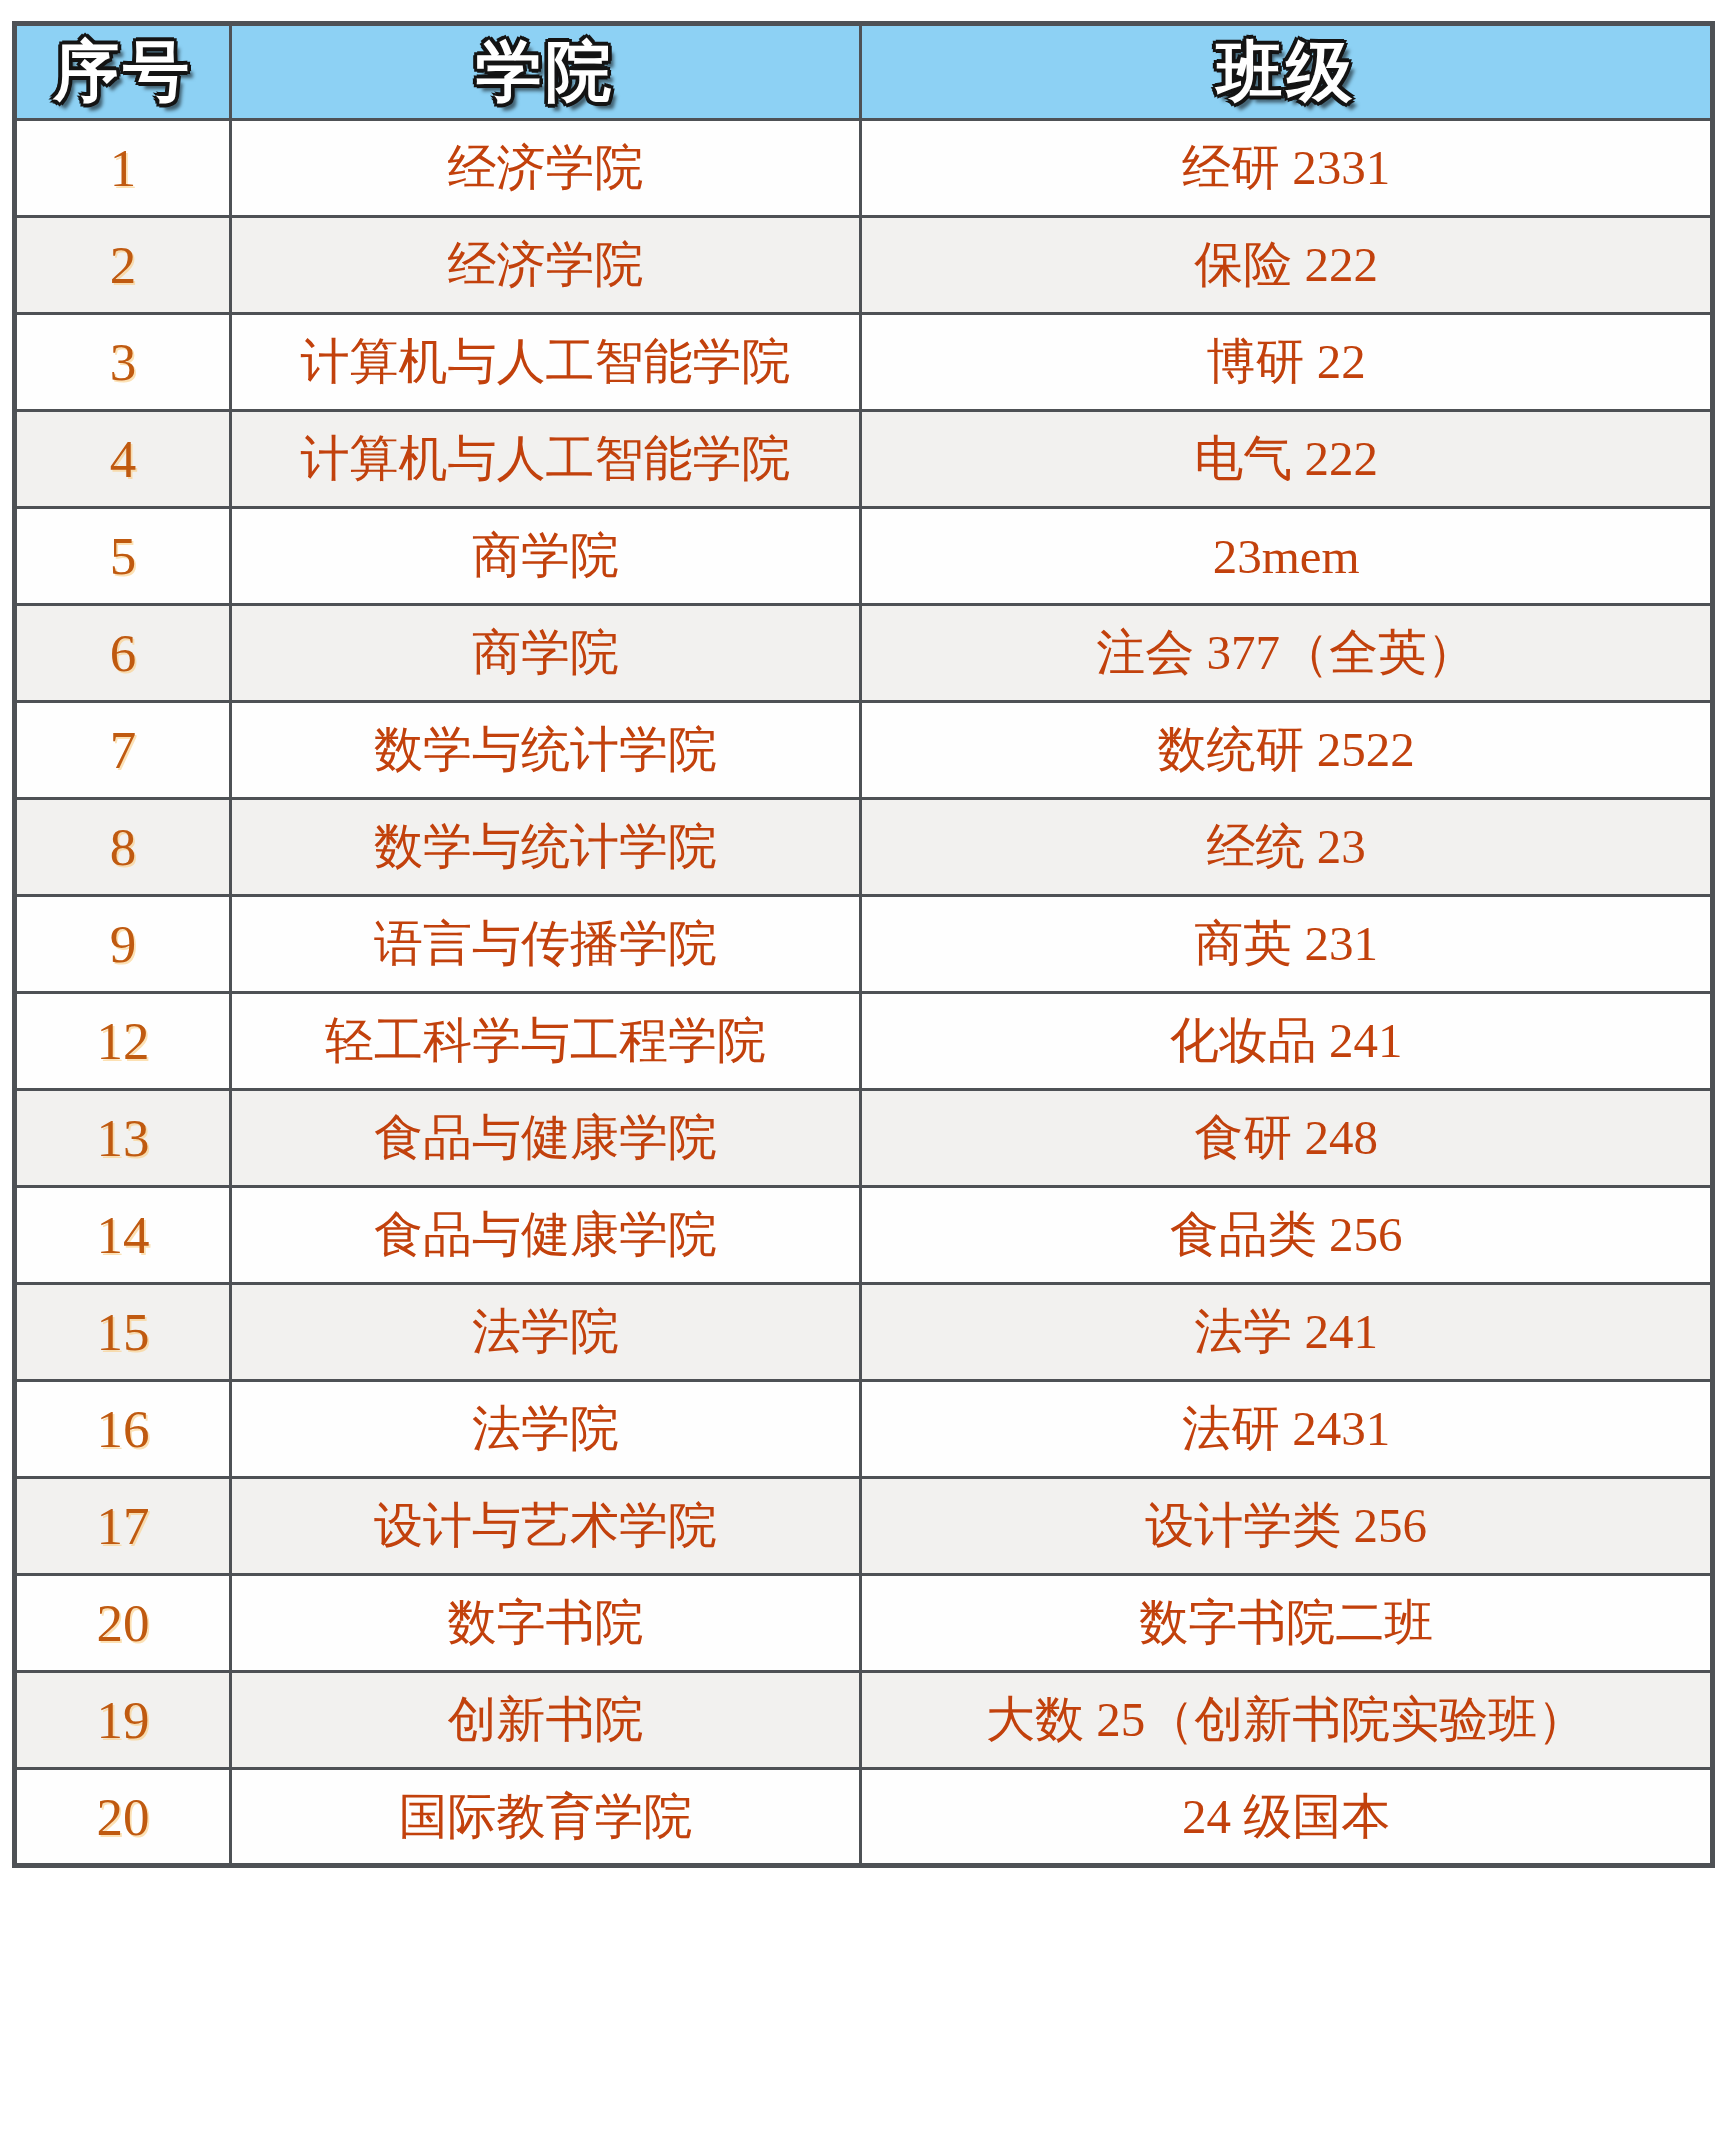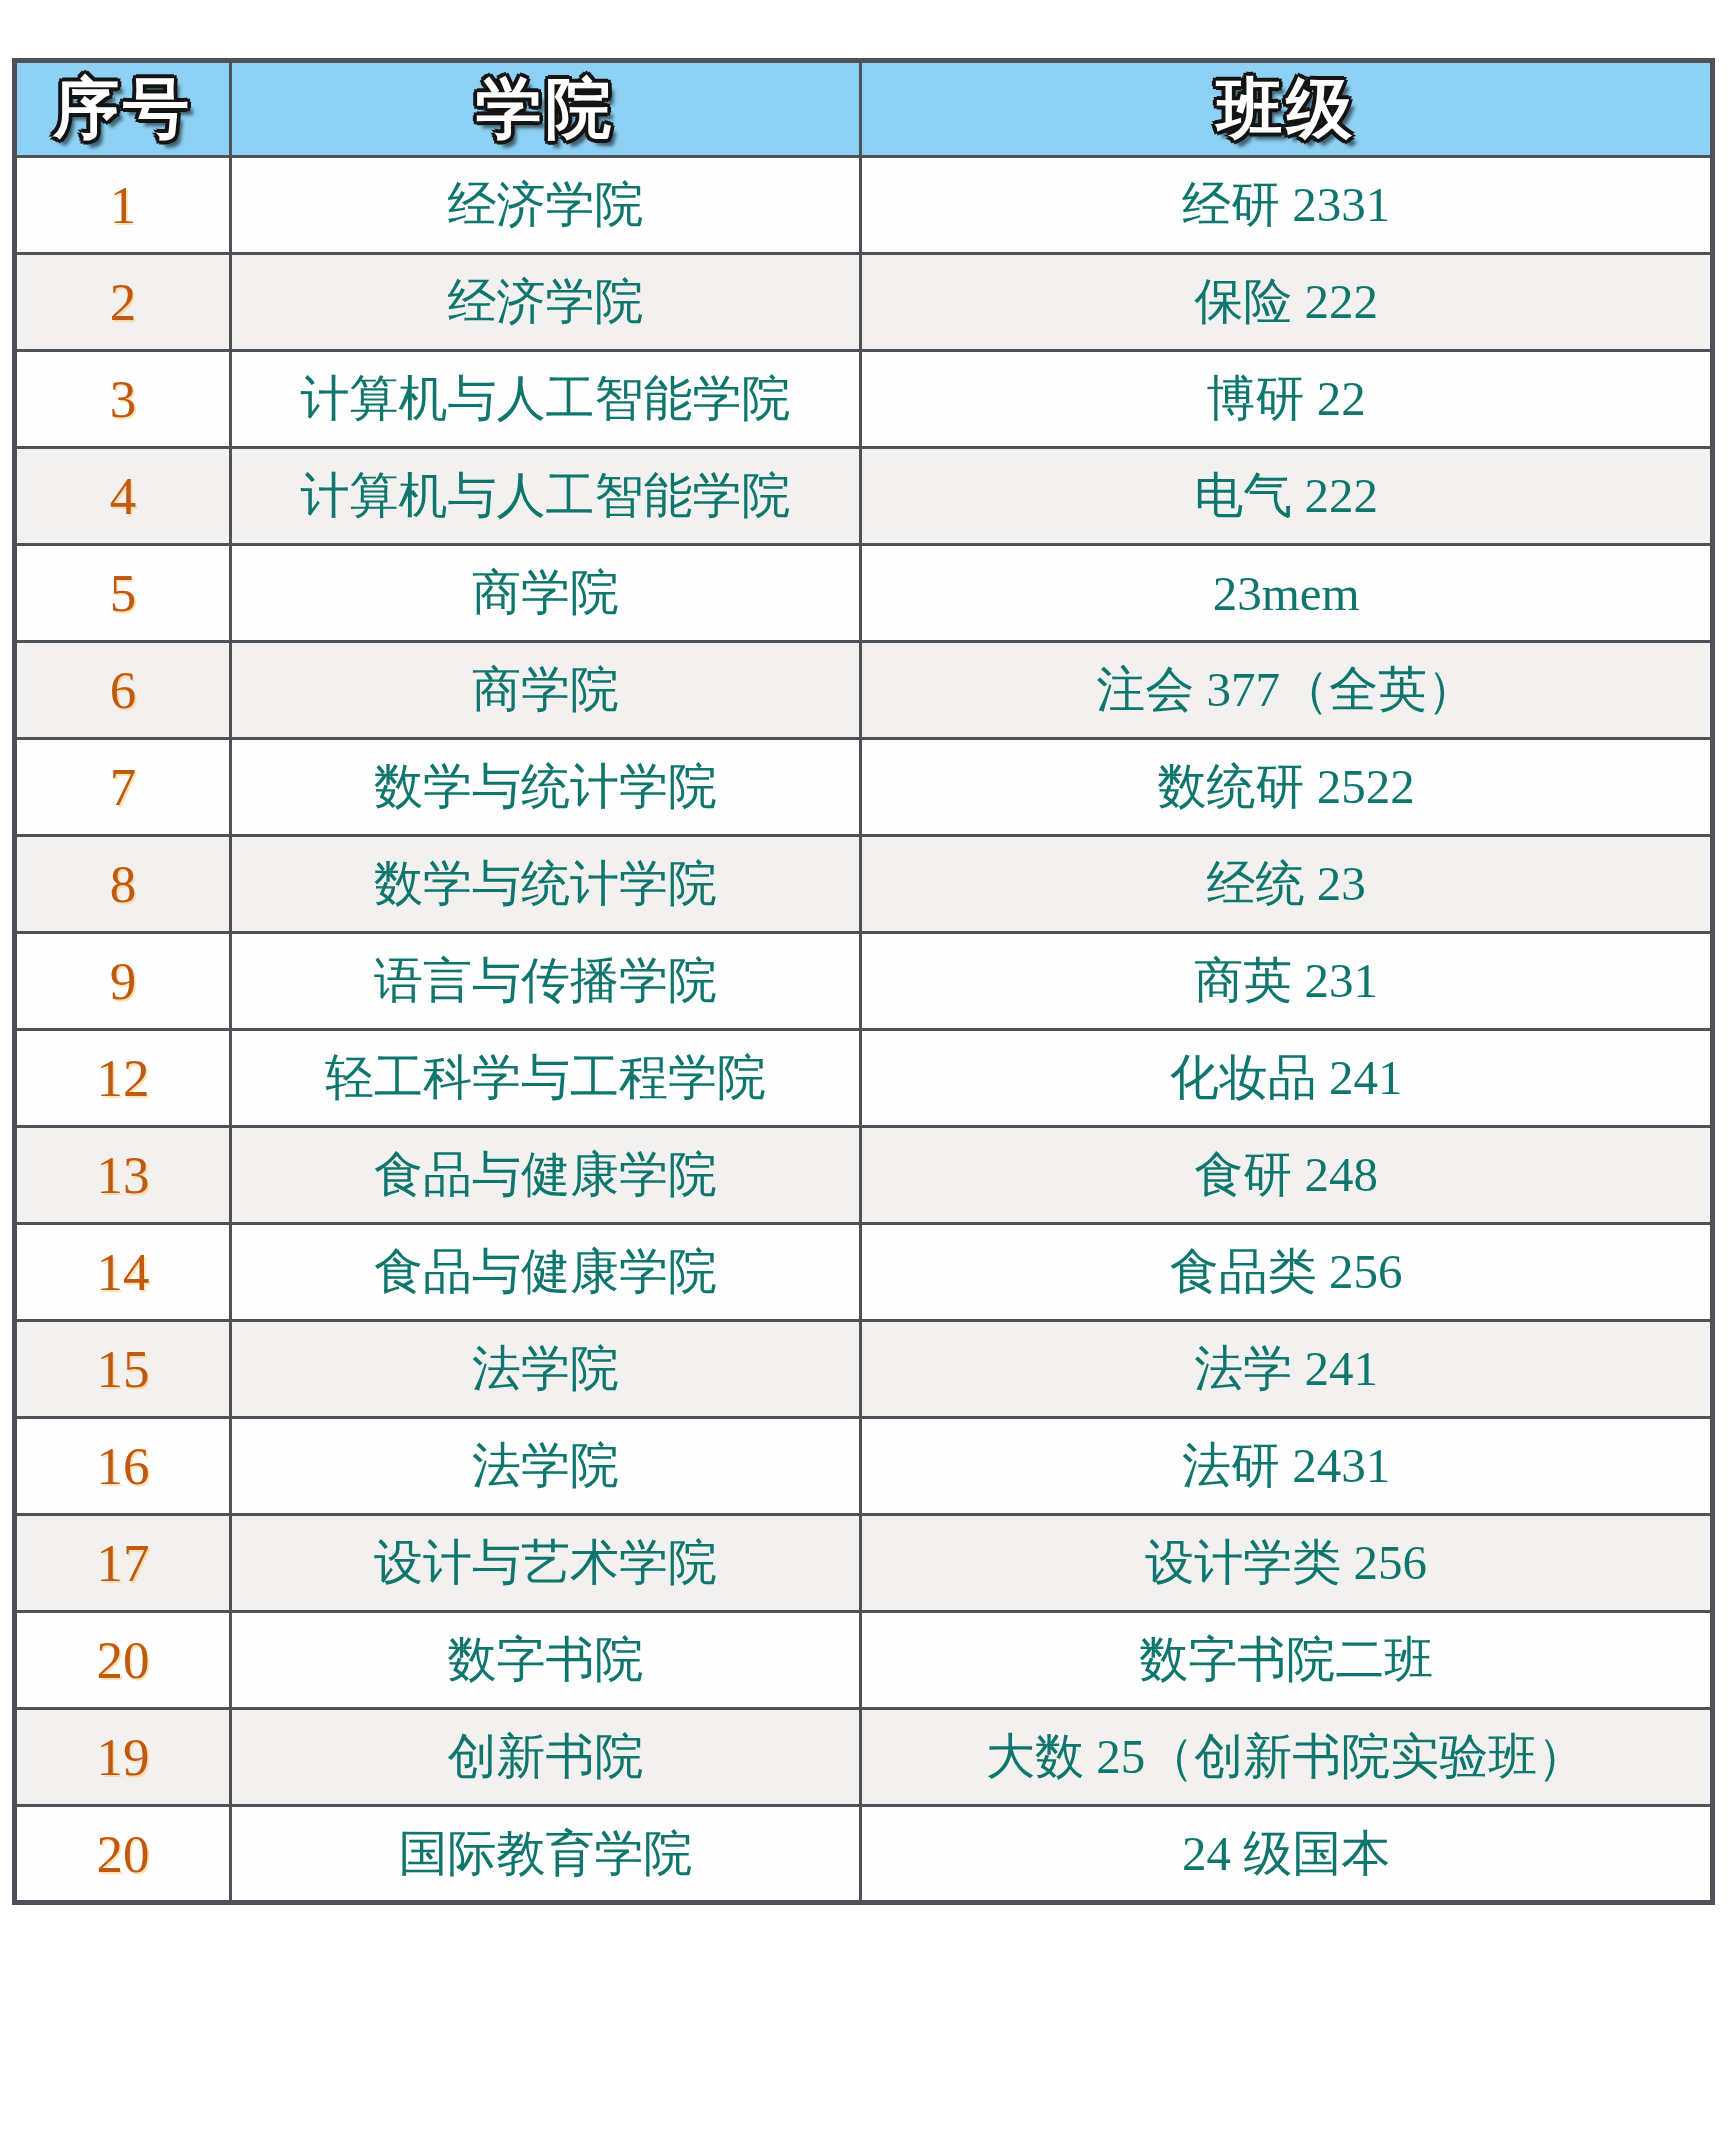--- a/index.html
+++ b/index.html
@@ -14,21 +14,20 @@
     width: 1728px;
     height: 2152px;
     padding: 21px 12.2px 0 12.2px;
     background: #ffffff;
   }
   table.class-table {
     width: 1703px;
     border-collapse: collapse;
     table-layout: fixed;
     border: 5.6px solid #4E5155;
-    margin-top: 37px;
   }
   .class-table th, .class-table td {
     border: 3.8px solid #4E5155;
     text-align: center;
     vertical-align: middle;
     overflow: hidden;
     white-space: nowrap;
   }
   .class-table th:nth-child(1), .class-table td:nth-child(1) { width: 215px; }
   .class-table th:nth-child(2), .class-table td:nth-child(2) { width: 629px; }
@@ -48,21 +47,21 @@
       -2.8px -2.8px 0 #141414,  2.8px -2.8px 0 #141414,
       -2.8px  2.8px 0 #141414,  2.8px  2.8px 0 #141414,
       -3.8px  0   0 #141414,  3.8px  0   0 #141414,
        0   -3.8px 0 #141414,  0    3.8px 0 #141414,
        5.6px  6.6px 3.8px rgba(0,0,0,0.55);
   }
   .class-table td {
     height: 97px;
     background: #FEFEFE;
     font-size: 49px;
-    color: #0f766e;
+    color: #c2410c;
   }
   .class-table tr.shade td { background: #F2F1EF; }
   .class-table td.num {
     color: #C05A10;
     font-size: 53px;
     text-shadow: 1.9px 1.9px 0 rgba(250,205,130,0.6);
   }
 </style>
 </head>
 <body>

